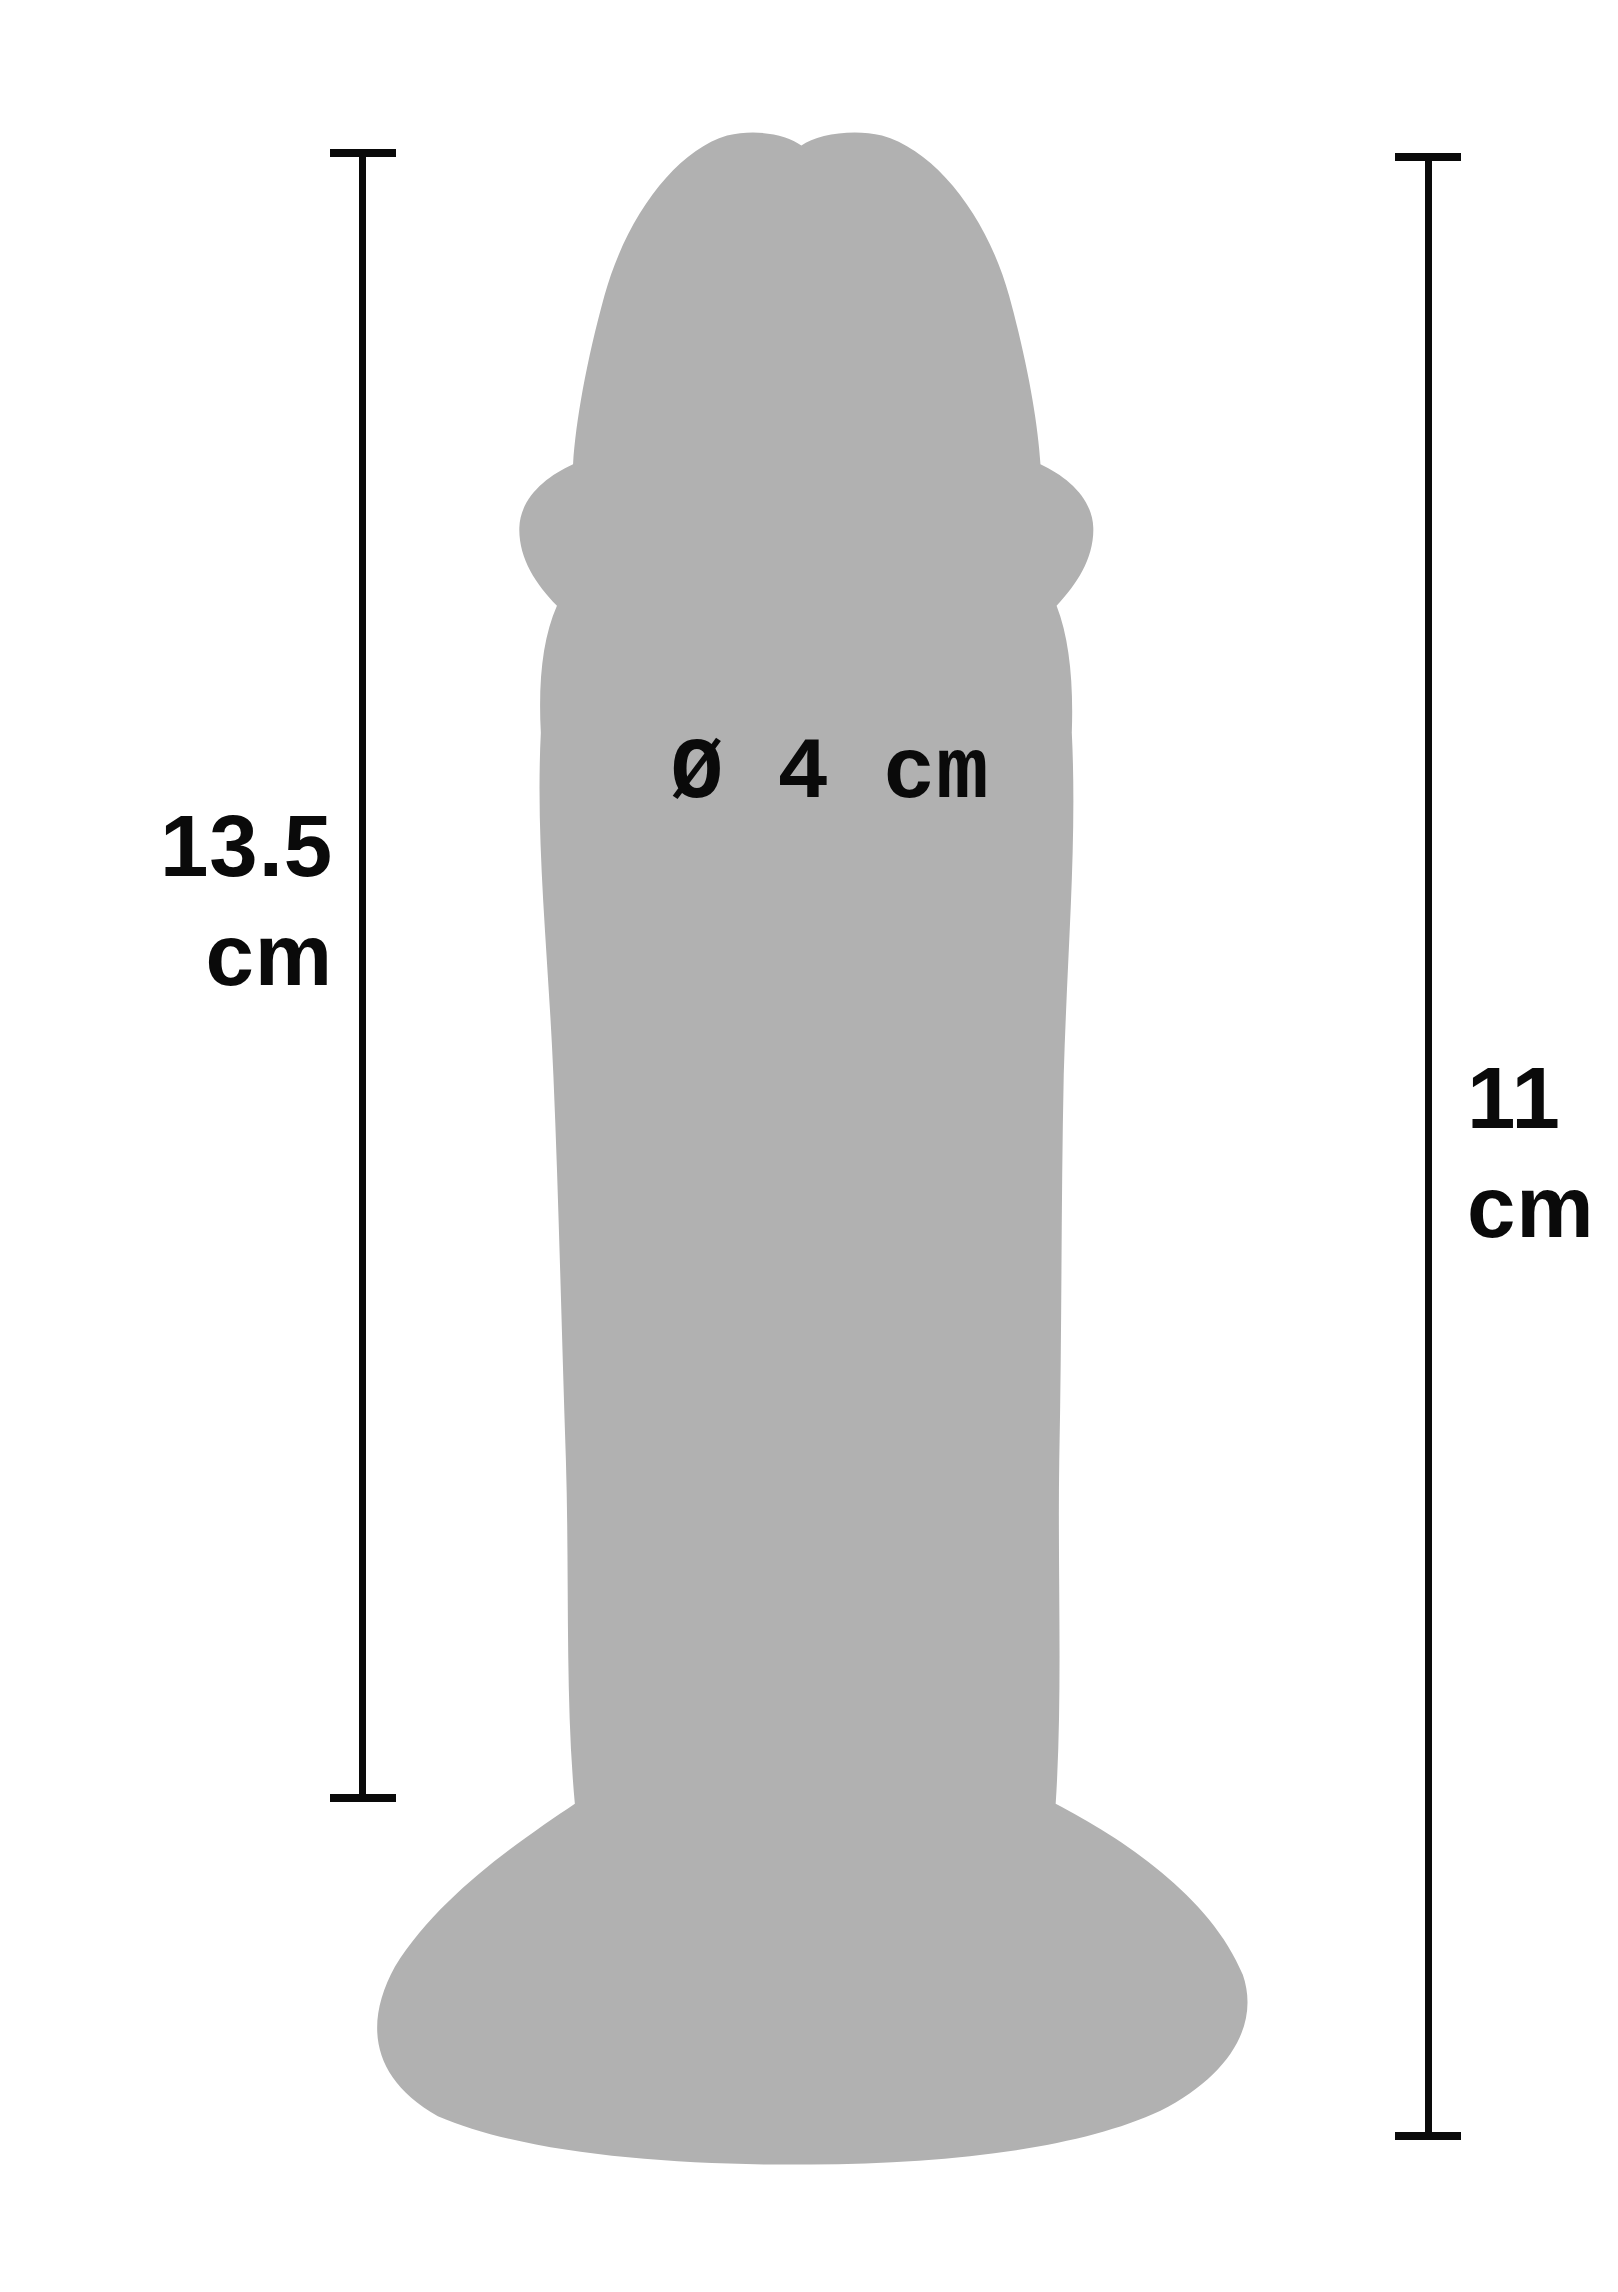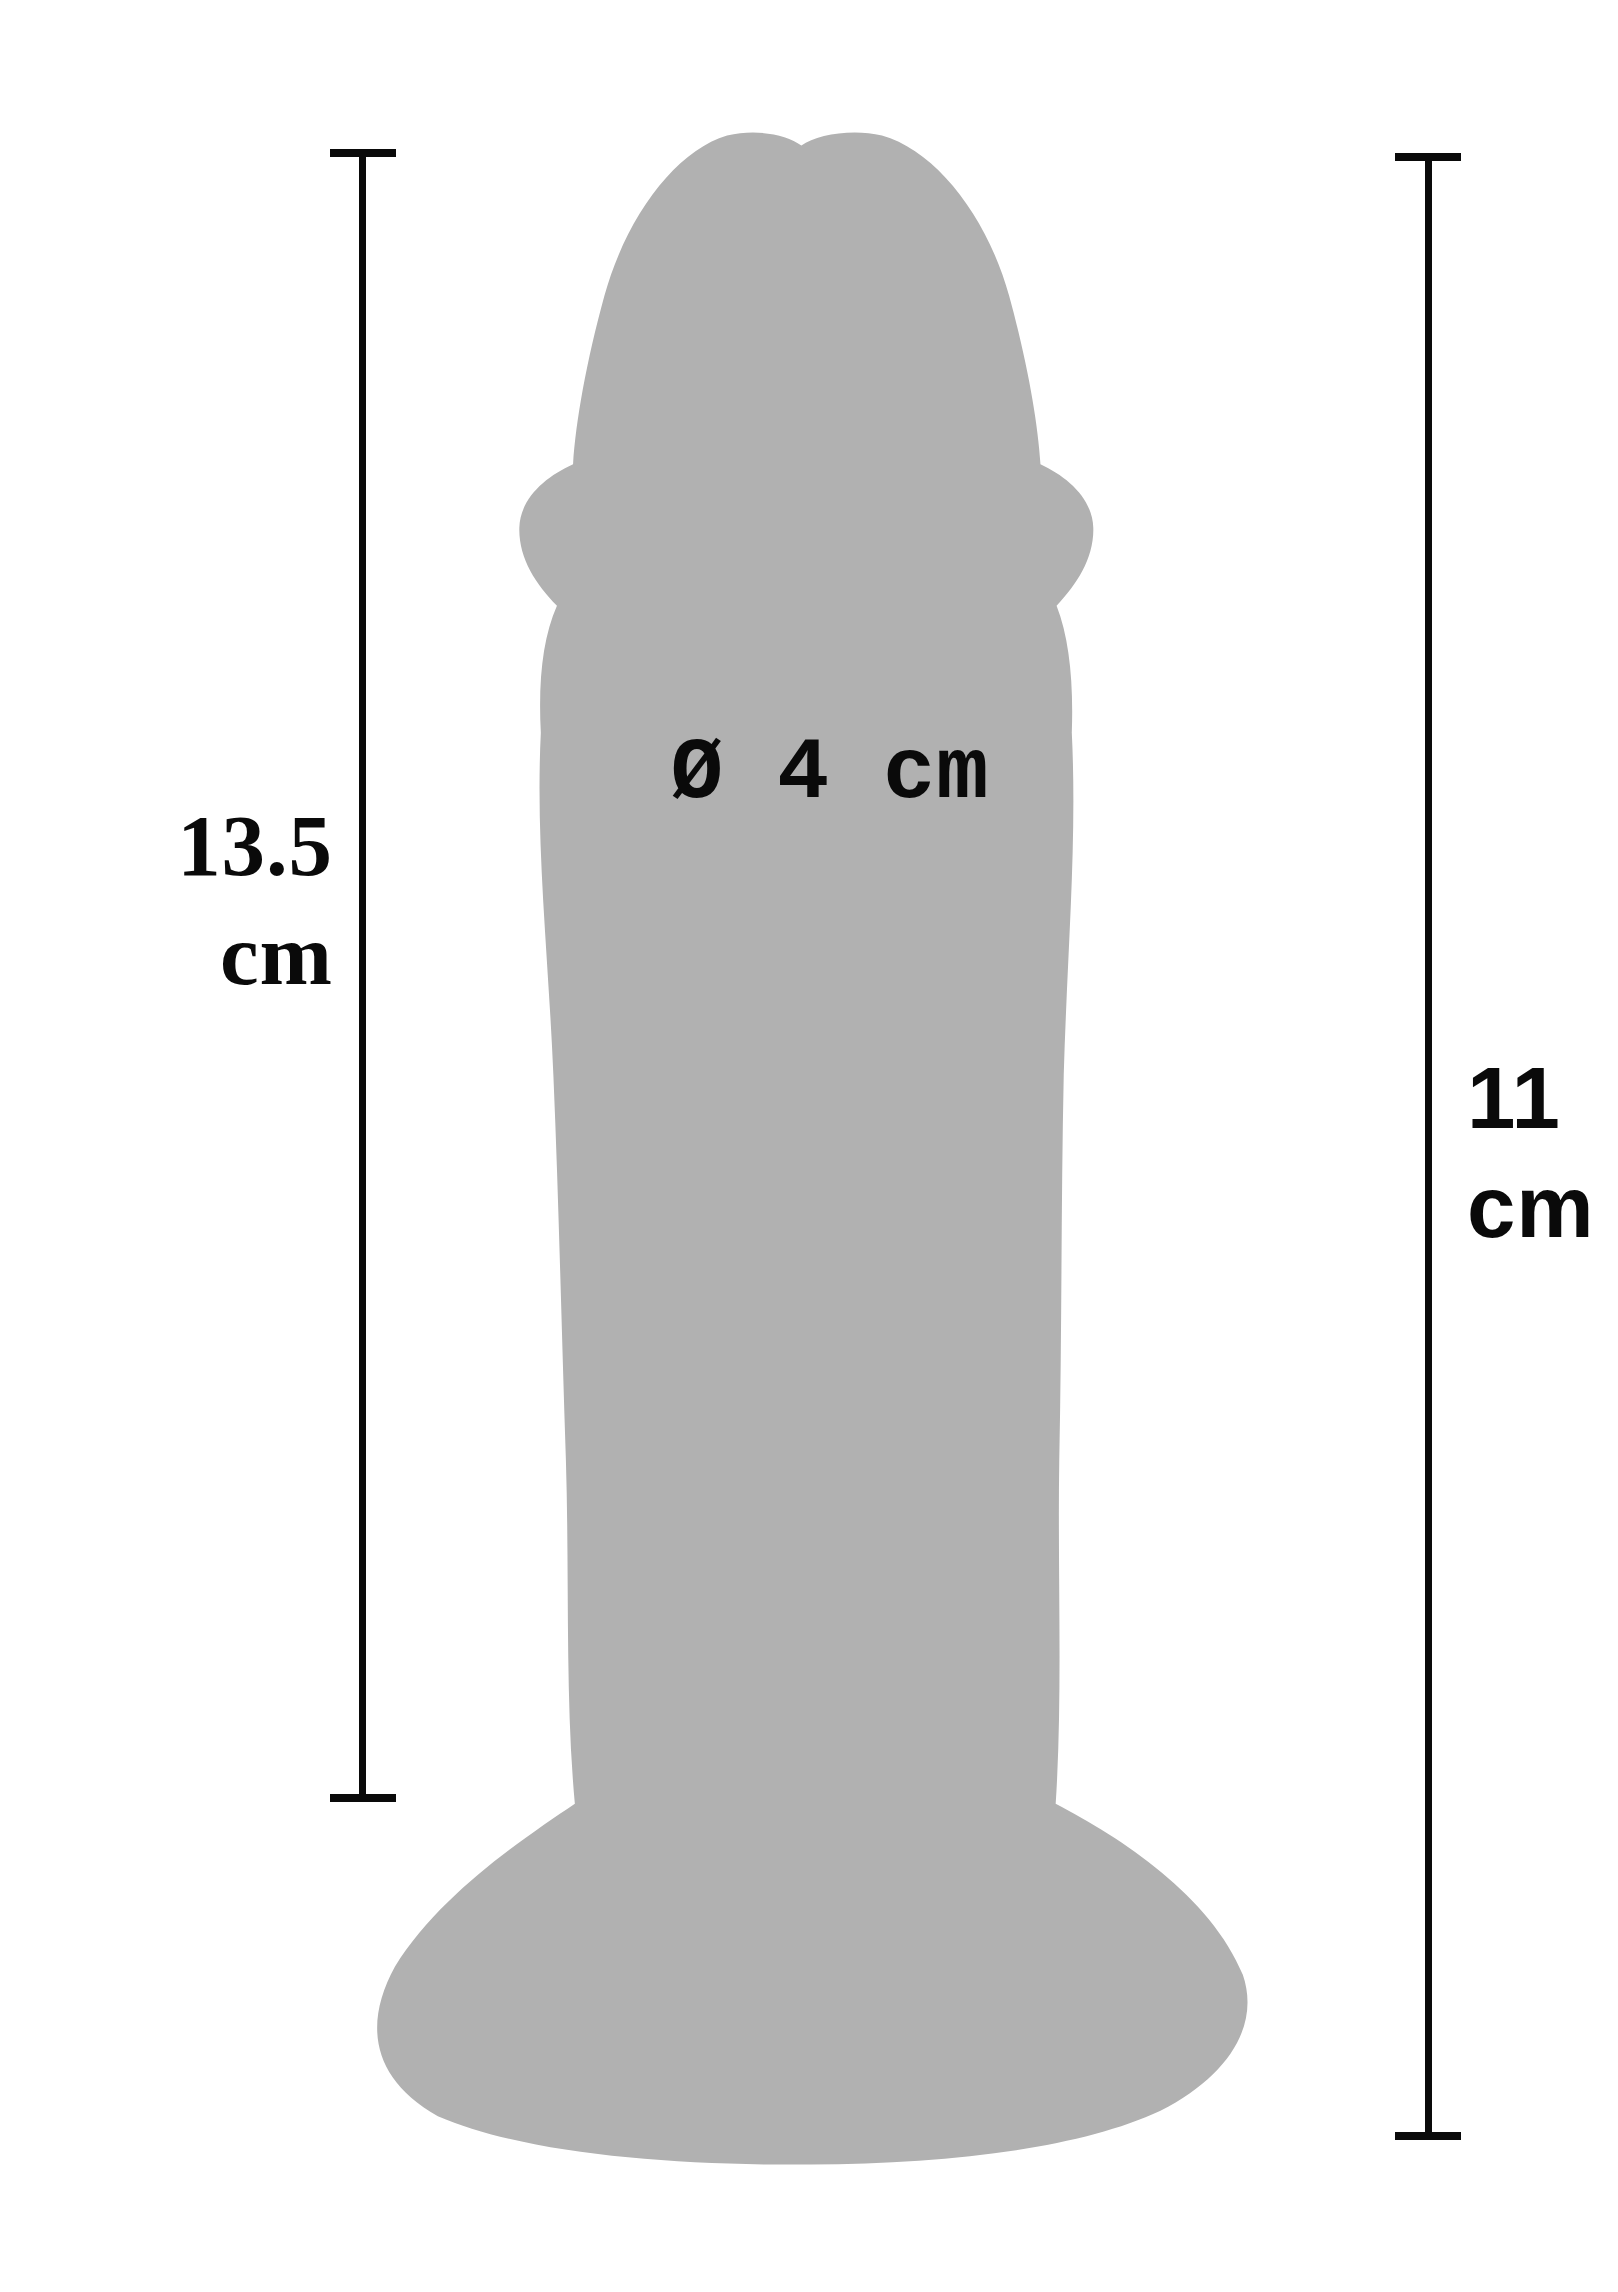--- a/index.html
+++ b/index.html
@@ -55,21 +55,20 @@
     font-size:87px;
     font-weight:600;
     line-height:109px;
     letter-spacing:0.9px;
     white-space:nowrap;
   }
   .measure-label.left{
     right:1285px;  
     top:791px;
     text-align:right;
-    font-family:Liberation Serif, serif;
   }
   .measure-label.right{
     left:1467px;
     top:1043px;
     text-align:left;
   }
   .measure-label.diameter{
     left:830px;
     top:774px;
     transform:translate(-50%,-50%);

